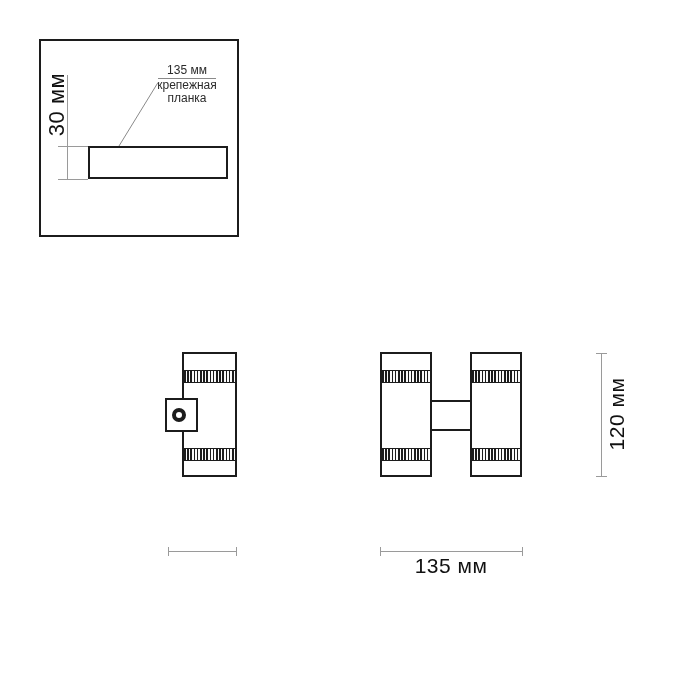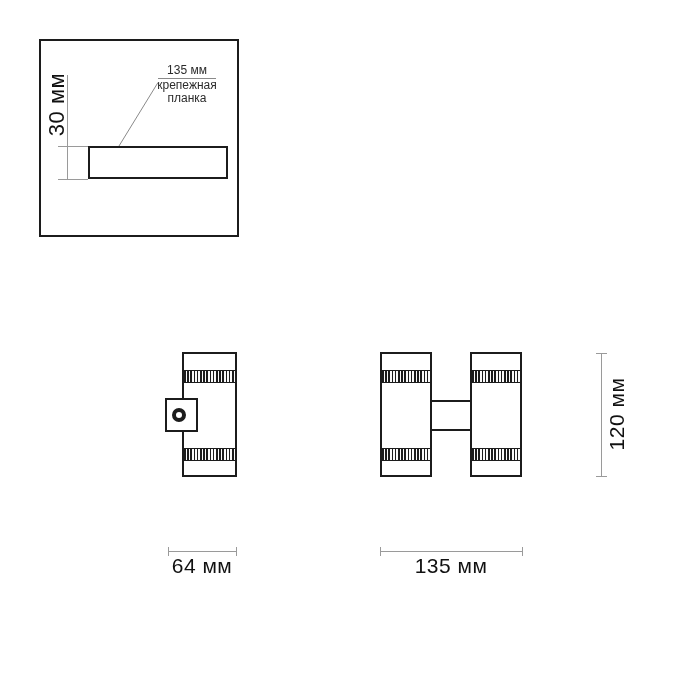--- a/index.html
+++ b/index.html
@@ -63,21 +63,20 @@
   <div class="abs" style="left:432px; top:400px; width:38px; height:31px; border-top:2px solid #1c1c1c; border-bottom:2px solid #1c1c1c; background:#ffffff;"></div>
   <div class="abs outline" style="left:380px; top:352px; width:52px; height:125px;">
     <div class="band" style="top:16px;"></div>
     <div class="band" style="top:94px;"></div>
   </div>
   <div class="abs outline" style="left:470px; top:352px; width:52px; height:125px;">
     <div class="band" style="top:16px;"></div>
     <div class="band" style="top:94px;"></div>
   </div>
 
-  <div class="dim-text" style="left:152px; top:554px; width:100px;">64 мм</div>
   <div class="dim-text" style="left:401px; top:554px; width:100px;">135 мм</div>
   <div class="dim-text rot" style="left:579px; top:401px; width:76px; height:26px; line-height:26px;">120 мм</div>
 
   <svg class="linework" width="700" height="700" viewBox="0 0 700 700">
 
     <line x1="67.5" y1="75" x2="67.5" y2="180" stroke="#9a9a9a" stroke-width="1"></line>
     <line x1="58" y1="146.5" x2="88" y2="146.5" stroke="#9a9a9a" stroke-width="1"></line>
     <line x1="58" y1="179.5" x2="88" y2="179.5" stroke="#9a9a9a" stroke-width="1"></line>
 
     <line x1="158" y1="82.5" x2="119" y2="146" stroke="#8a8a8a" stroke-width="1"></line>

